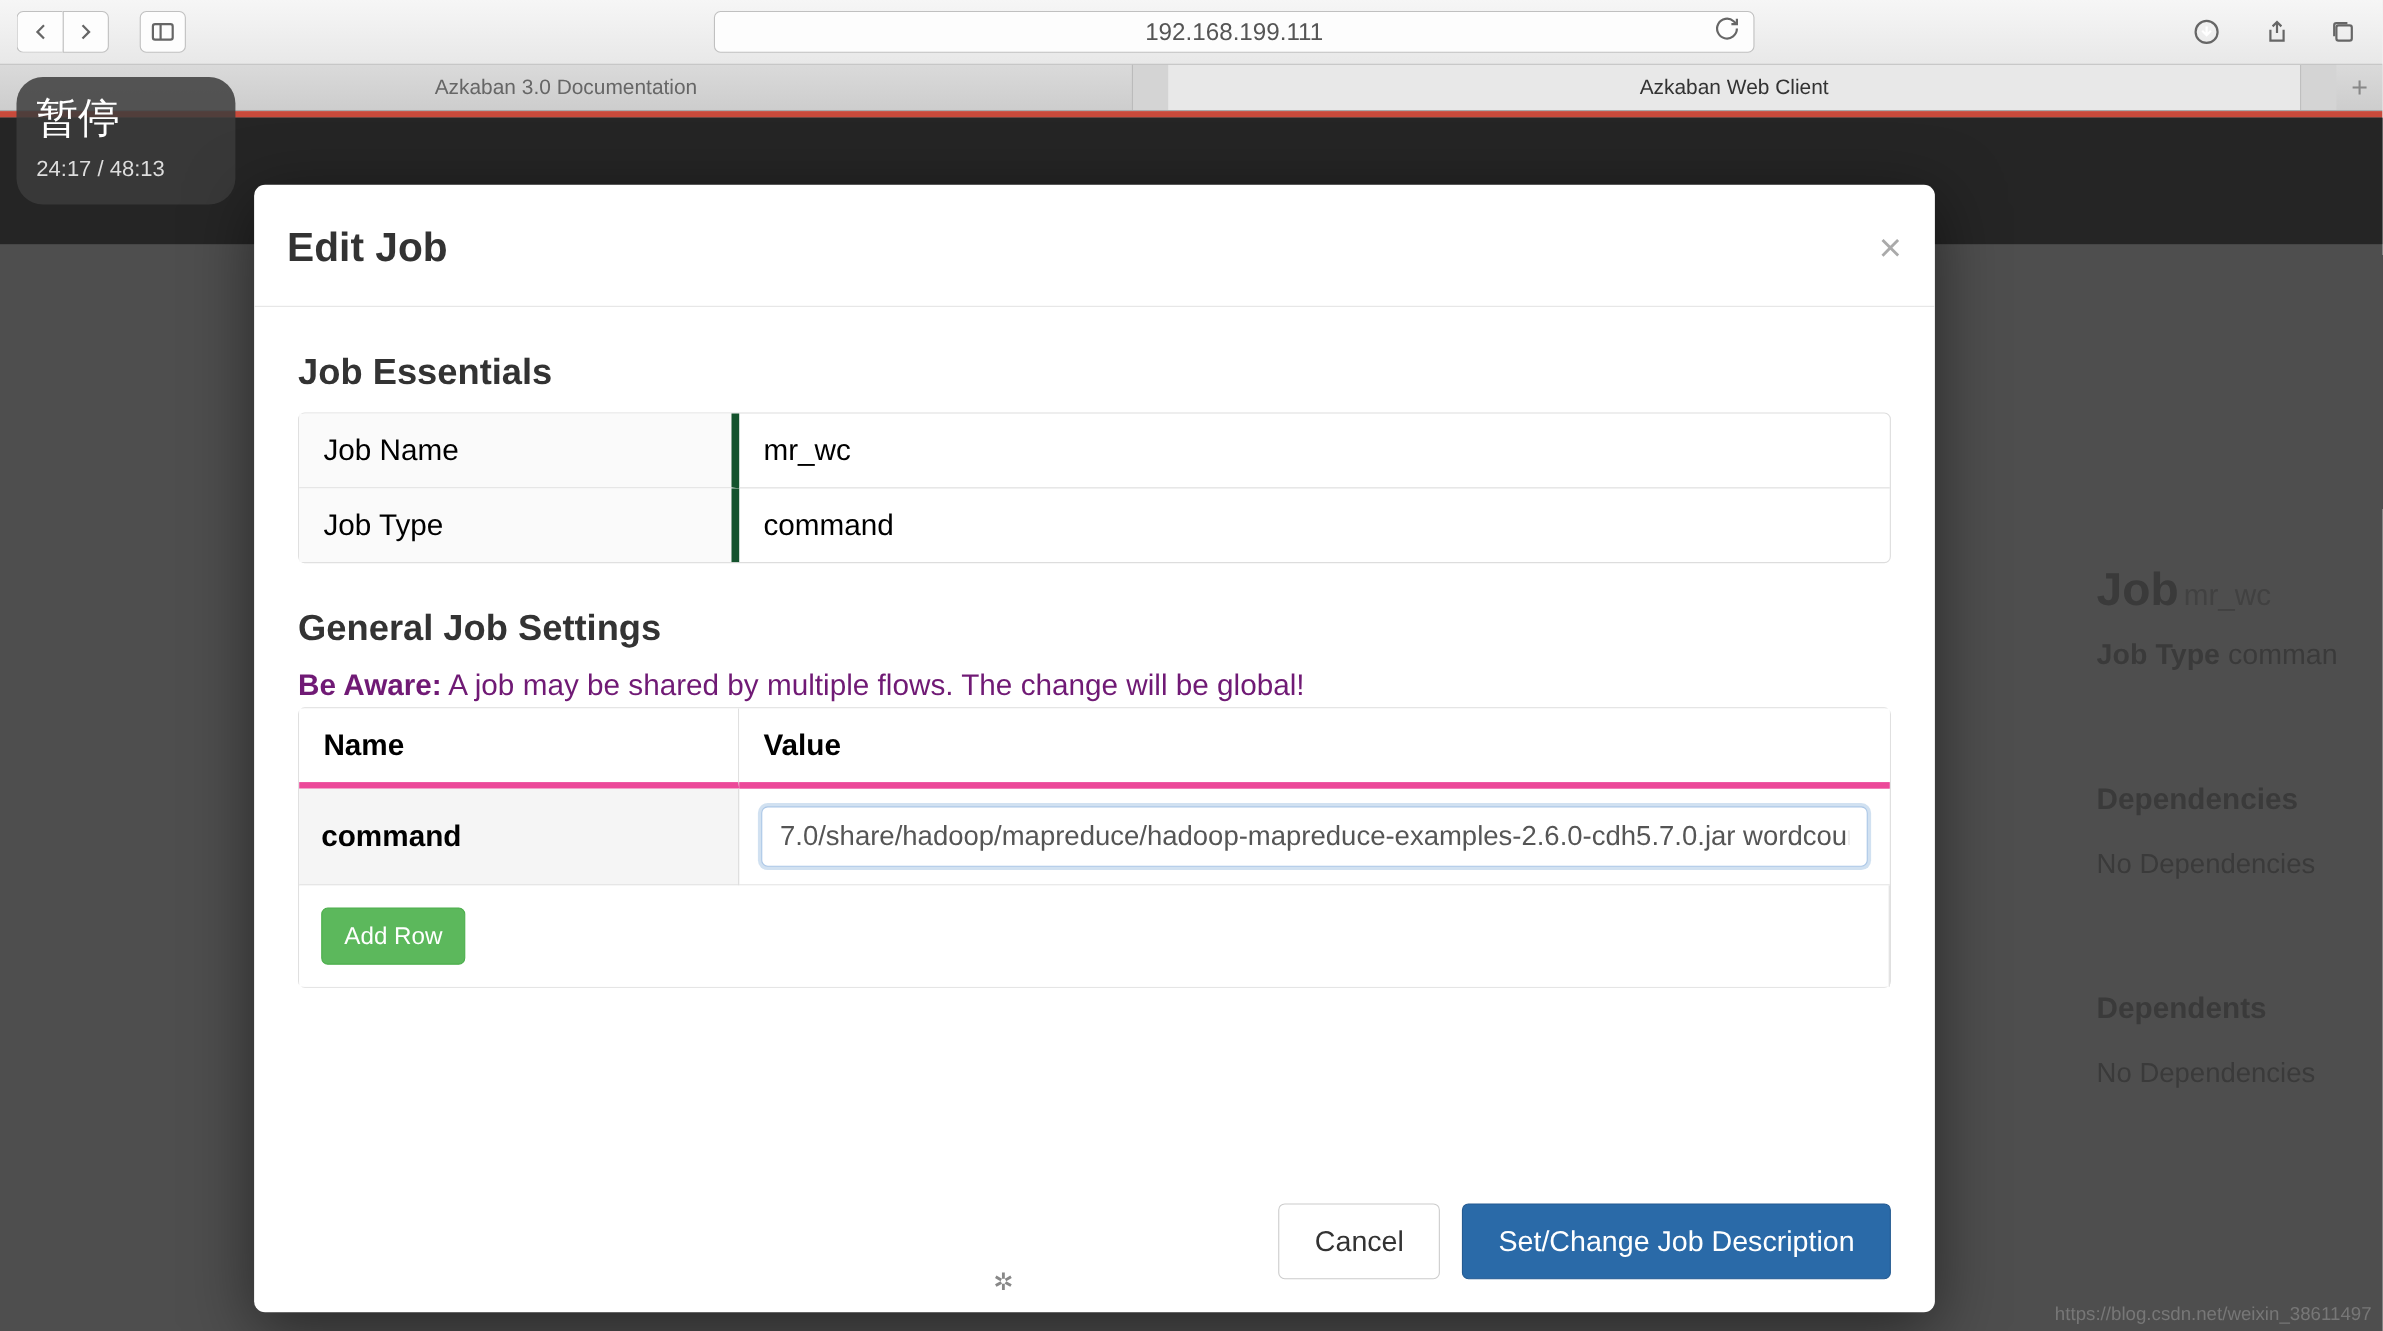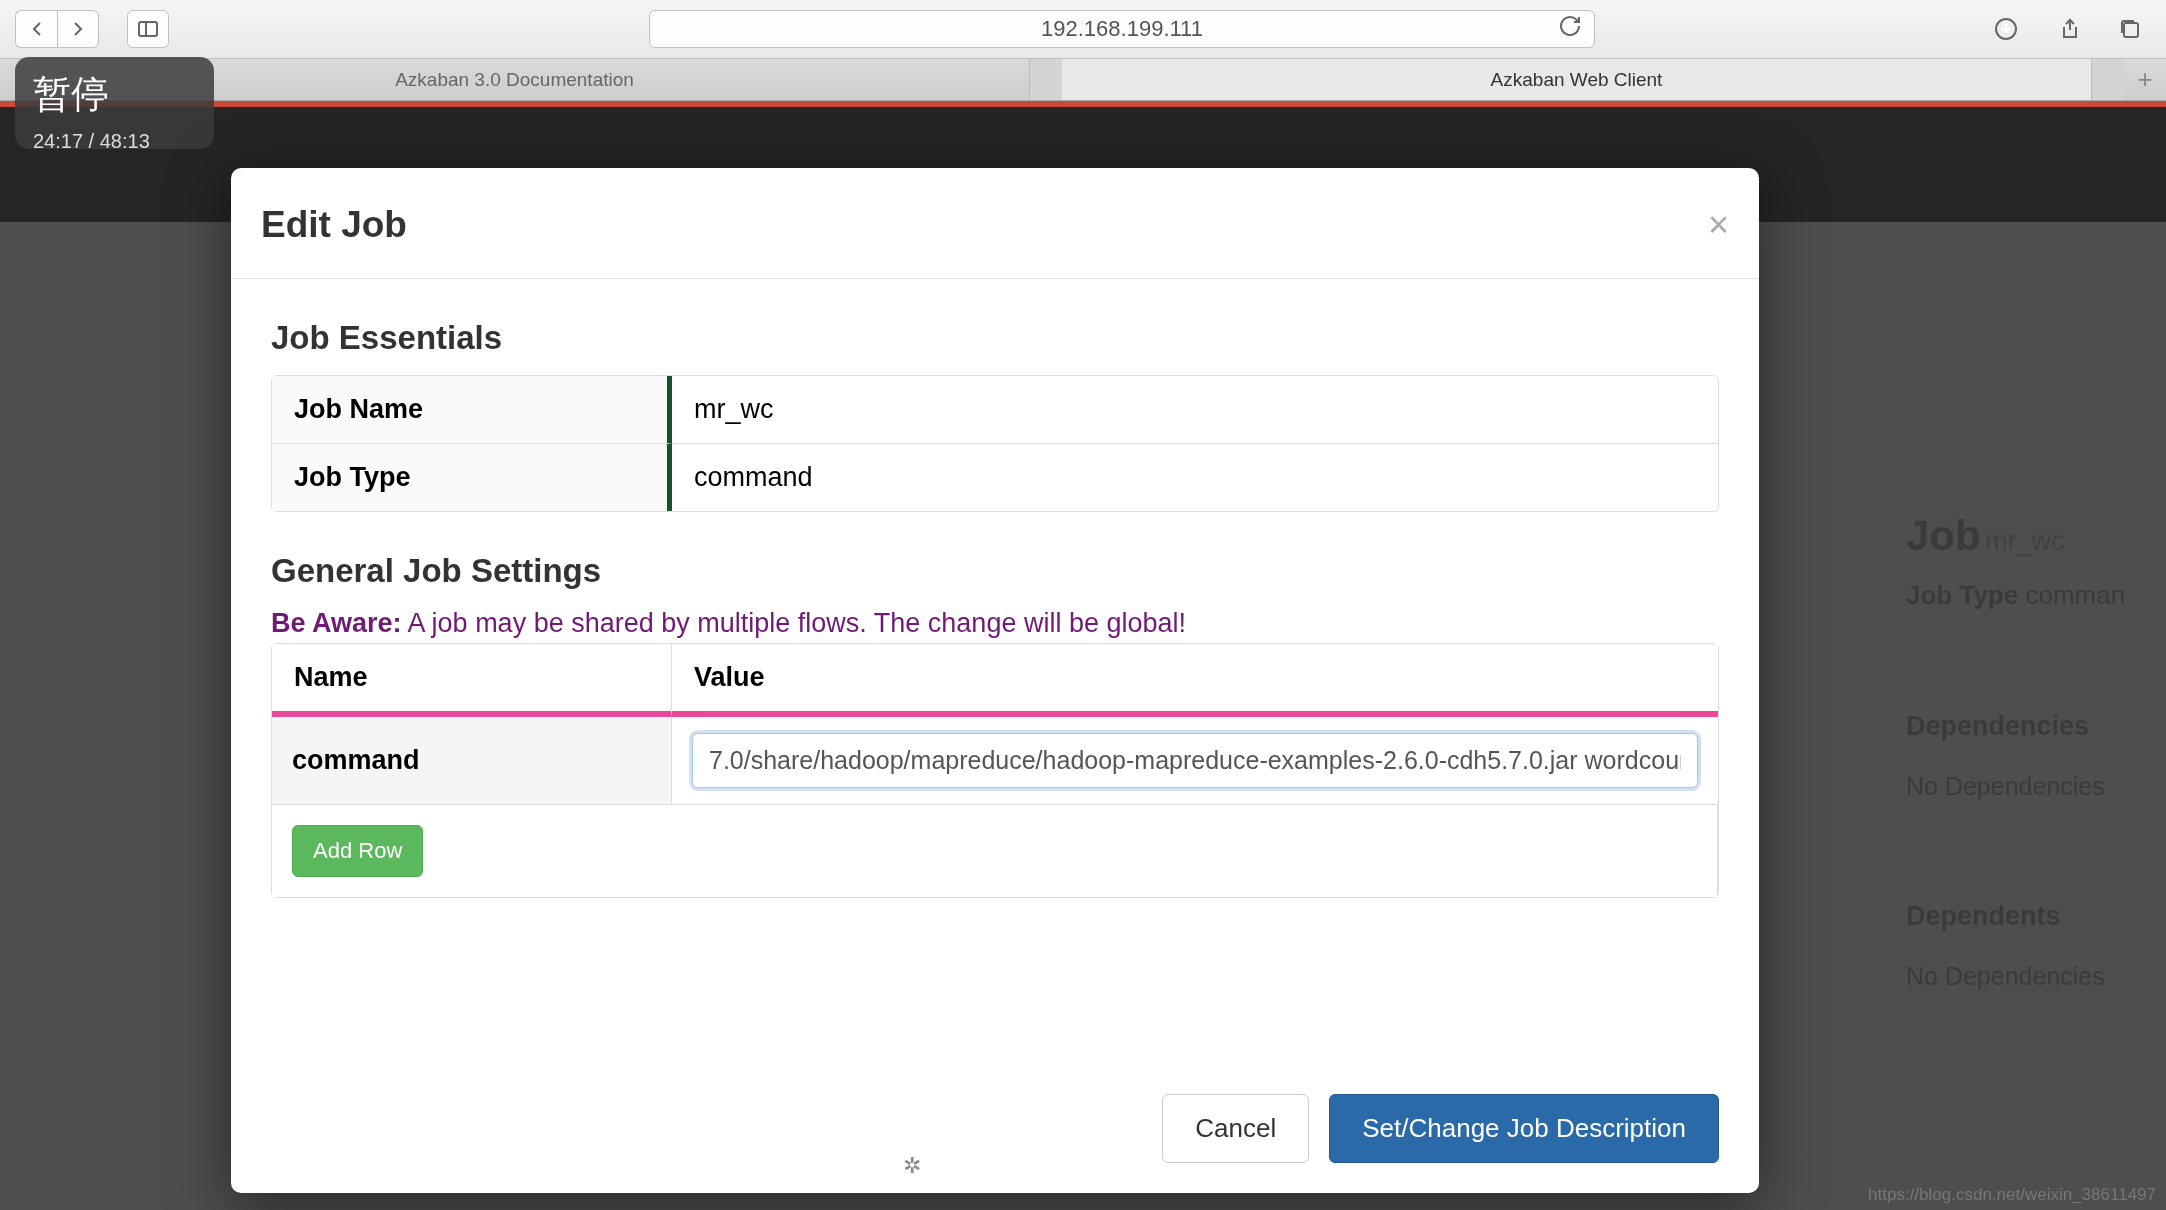--- a/index.html
+++ b/index.html
@@ -170,26 +170,26 @@
       font-weight: 600;
       margin-top: 100px;
     }
     .bg-right-panel .r-val {
       font-size: 25px;
       margin-top: 30px;
     }
     
     .video-badge {
       position: absolute;
-      top: 57px;
+      top: 70px;
       left: 15px;
       width: 199px;
-      height: 92px;
+      height: 116px;
       background: rgba(60,60,60,0.85);
-      border-radius: 14px;
+      border-radius: 24px;
       color: #fff;
       padding: 12px 18px;
       z-index: 5;
     }
     .video-badge .vb-title {
       font-size: 38px;
       font-weight: 500;
     }
     .video-badge .vb-time {
       font-size: 20px;
@@ -246,22 +246,22 @@
     .essentials-table td {
       padding: 18px 22px;
       font-size: 27px;
       border-bottom: 1px solid #ddd;
     }
     .essentials-table tr:last-child td {
       border-bottom: none;
     }
     .essentials-table td:first-child {
       width: 400px;
-      font-weight: 700;
-      border-right: 5px solid #14532d;
+      font-weight: 400;
+      border-right: 7px solid #14532d;
       background: #fafafa;
     }
     .aware-text {
       font-size: 27px;
       margin-bottom: 4px;
       color: #701a75;
     }
     .aware-text strong {
       font-weight: 700;
     }

